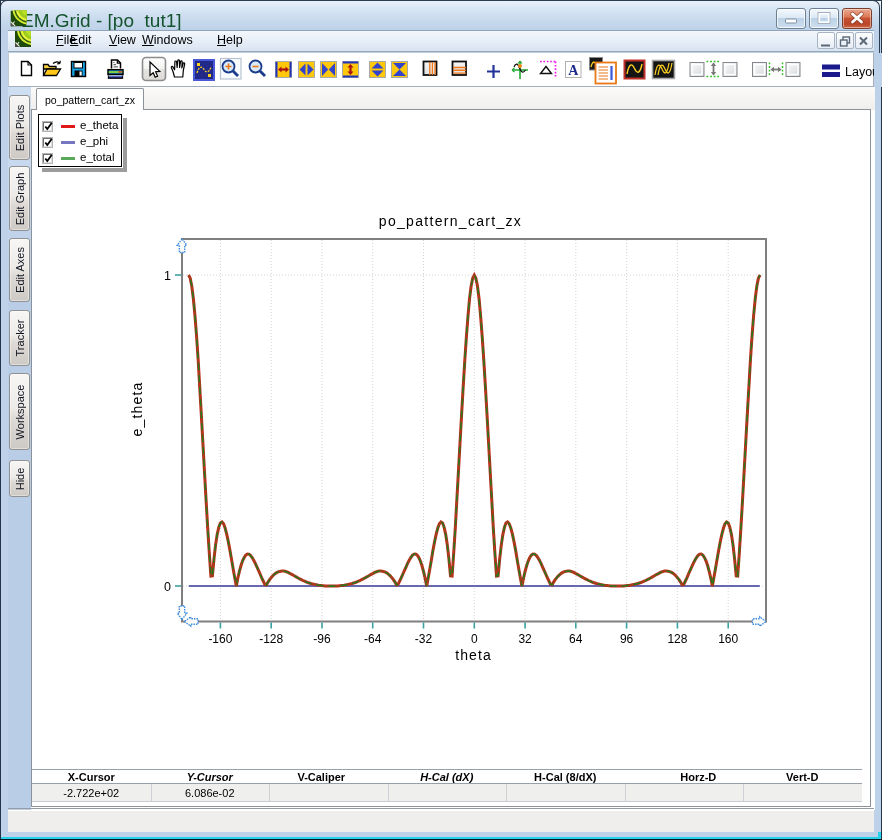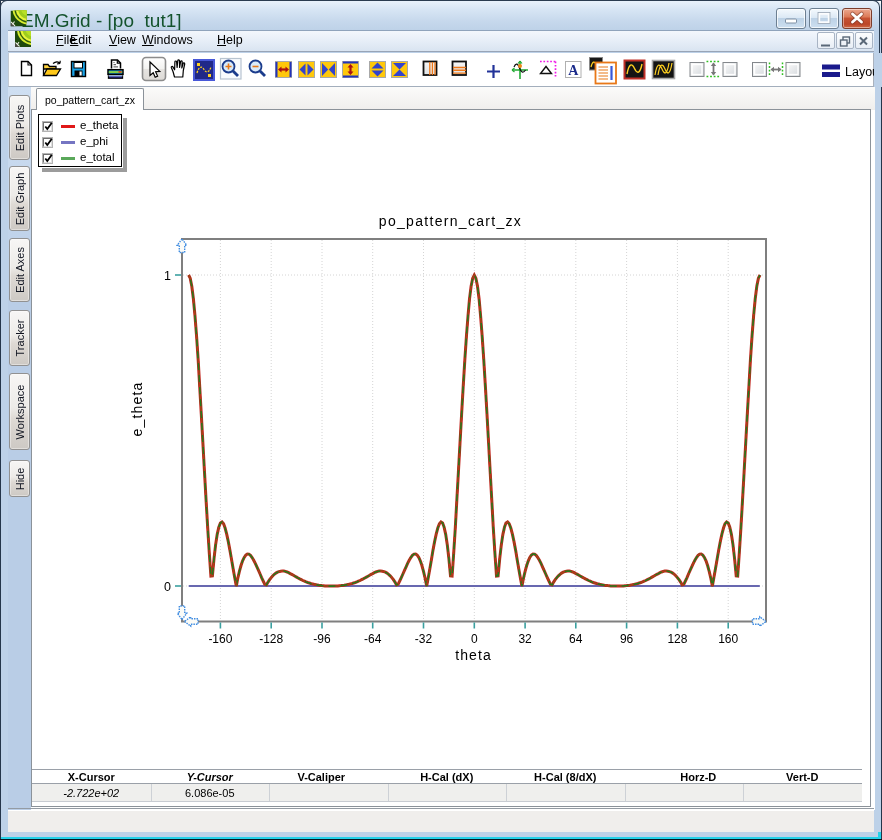--- a/index.html
+++ b/index.html
@@ -228,26 +228,26 @@
       <span class="ltext">e_total</span>
     </div>
 </div>
 <div class="abs" id="ct-vals"></div>
 <div class="abs" id="ct-top"></div>
 <div class="abs" id="ct-mid"></div>
 <div class="abs" id="ct-bot"></div>
 <div class="cth" style="left:32px;">X-Cursor</div>
 <div class="cth" style="left:150.5px;font-style:italic;">Y-Cursor</div>
 <div class="cth" style="left:262px;">V-Caliper</div>
-<div class="cth" style="left:387.5px;">H-Cal (dX)</div>
+<div class="cth" style="left:387.5px;font-style:italic;">H-Cal (dX)</div>
 <div class="cth" style="left:506px;">H-Cal (8/dX)</div>
 <div class="cth" style="left:639px;">Horz-D</div>
 <div class="cth" style="left:743px;">Vert-D</div>
-<div class="ctv" style="left:32px;font-style:italic;">-2.722e+02</div>
-<div class="ctv" style="left:150.5px;">6.086e-05</div>
+<div class="ctv" style="left:32px;">-2.722e+02</div>
+<div class="ctv" style="left:150.5px;">6.086e-02</div>
 <div class="ctsep" style="left:150.5px;"></div>
 <div class="ctsep" style="left:269px;"></div>
 <div class="ctsep" style="left:387.5px;"></div>
 <div class="ctsep" style="left:506px;"></div>
 <div class="ctsep" style="left:624.5px;"></div>
 <div class="ctsep" style="left:743px;"></div>
 <svg class="abs" style="left:0;top:0;" width="882" height="110" viewBox="0 0 882 110">
   <defs>
     <linearGradient id="gbtn" x1="0" y1="0" x2="0" y2="1">
       <stop offset="0" stop-color="#ffffff"></stop>

